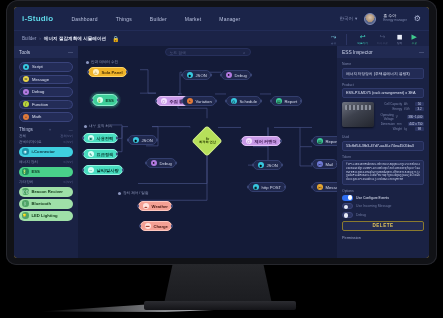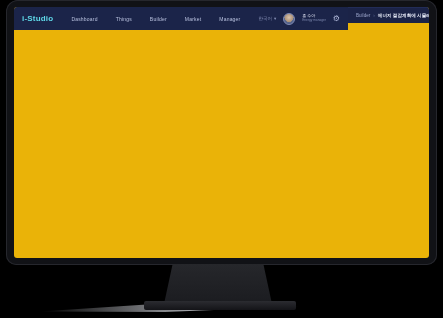--- a/index.html
+++ b/index.html
@@ -32,21 +32,21 @@
     position: absolute; left: 40px; top: 300px; width: 260px; height: 12px;
     background: linear-gradient(95deg, rgba(255,255,255,0) 0%, rgba(225,228,235,.85) 58%, rgba(255,255,255,0) 100%);
     clip-path: polygon(0% 96%, 60% 10%, 100% 55%, 48% 100%);
     opacity: .85;
   }
 
   
   #app-screen {
     position: absolute; left: 14px; top: 7px; width: 415px; height: 251px;
     background: #eab308; overflow: hidden; border-radius: 3px;
-    display: flex; flex-direction: row;
+    display: flex; flex-direction: column;
   }
 
   
   #top-nav {
     height: 23px; background: #1b2449; display: flex; align-items: center;
     padding: 0 8px; flex: 0 0 auto; position: relative;
   }
   #brand-logo { color: #5fd8e8; font-size: 8px; font-weight: bold; letter-spacing: .2px; margin-right: 18px; }
   .nav-link { color: #b8c0de; font-size: 5px; margin-right: 18px; letter-spacing: .2px; cursor: pointer; }
   #nav-right { margin-left: auto; display: flex; align-items: center; gap: 7px; }

